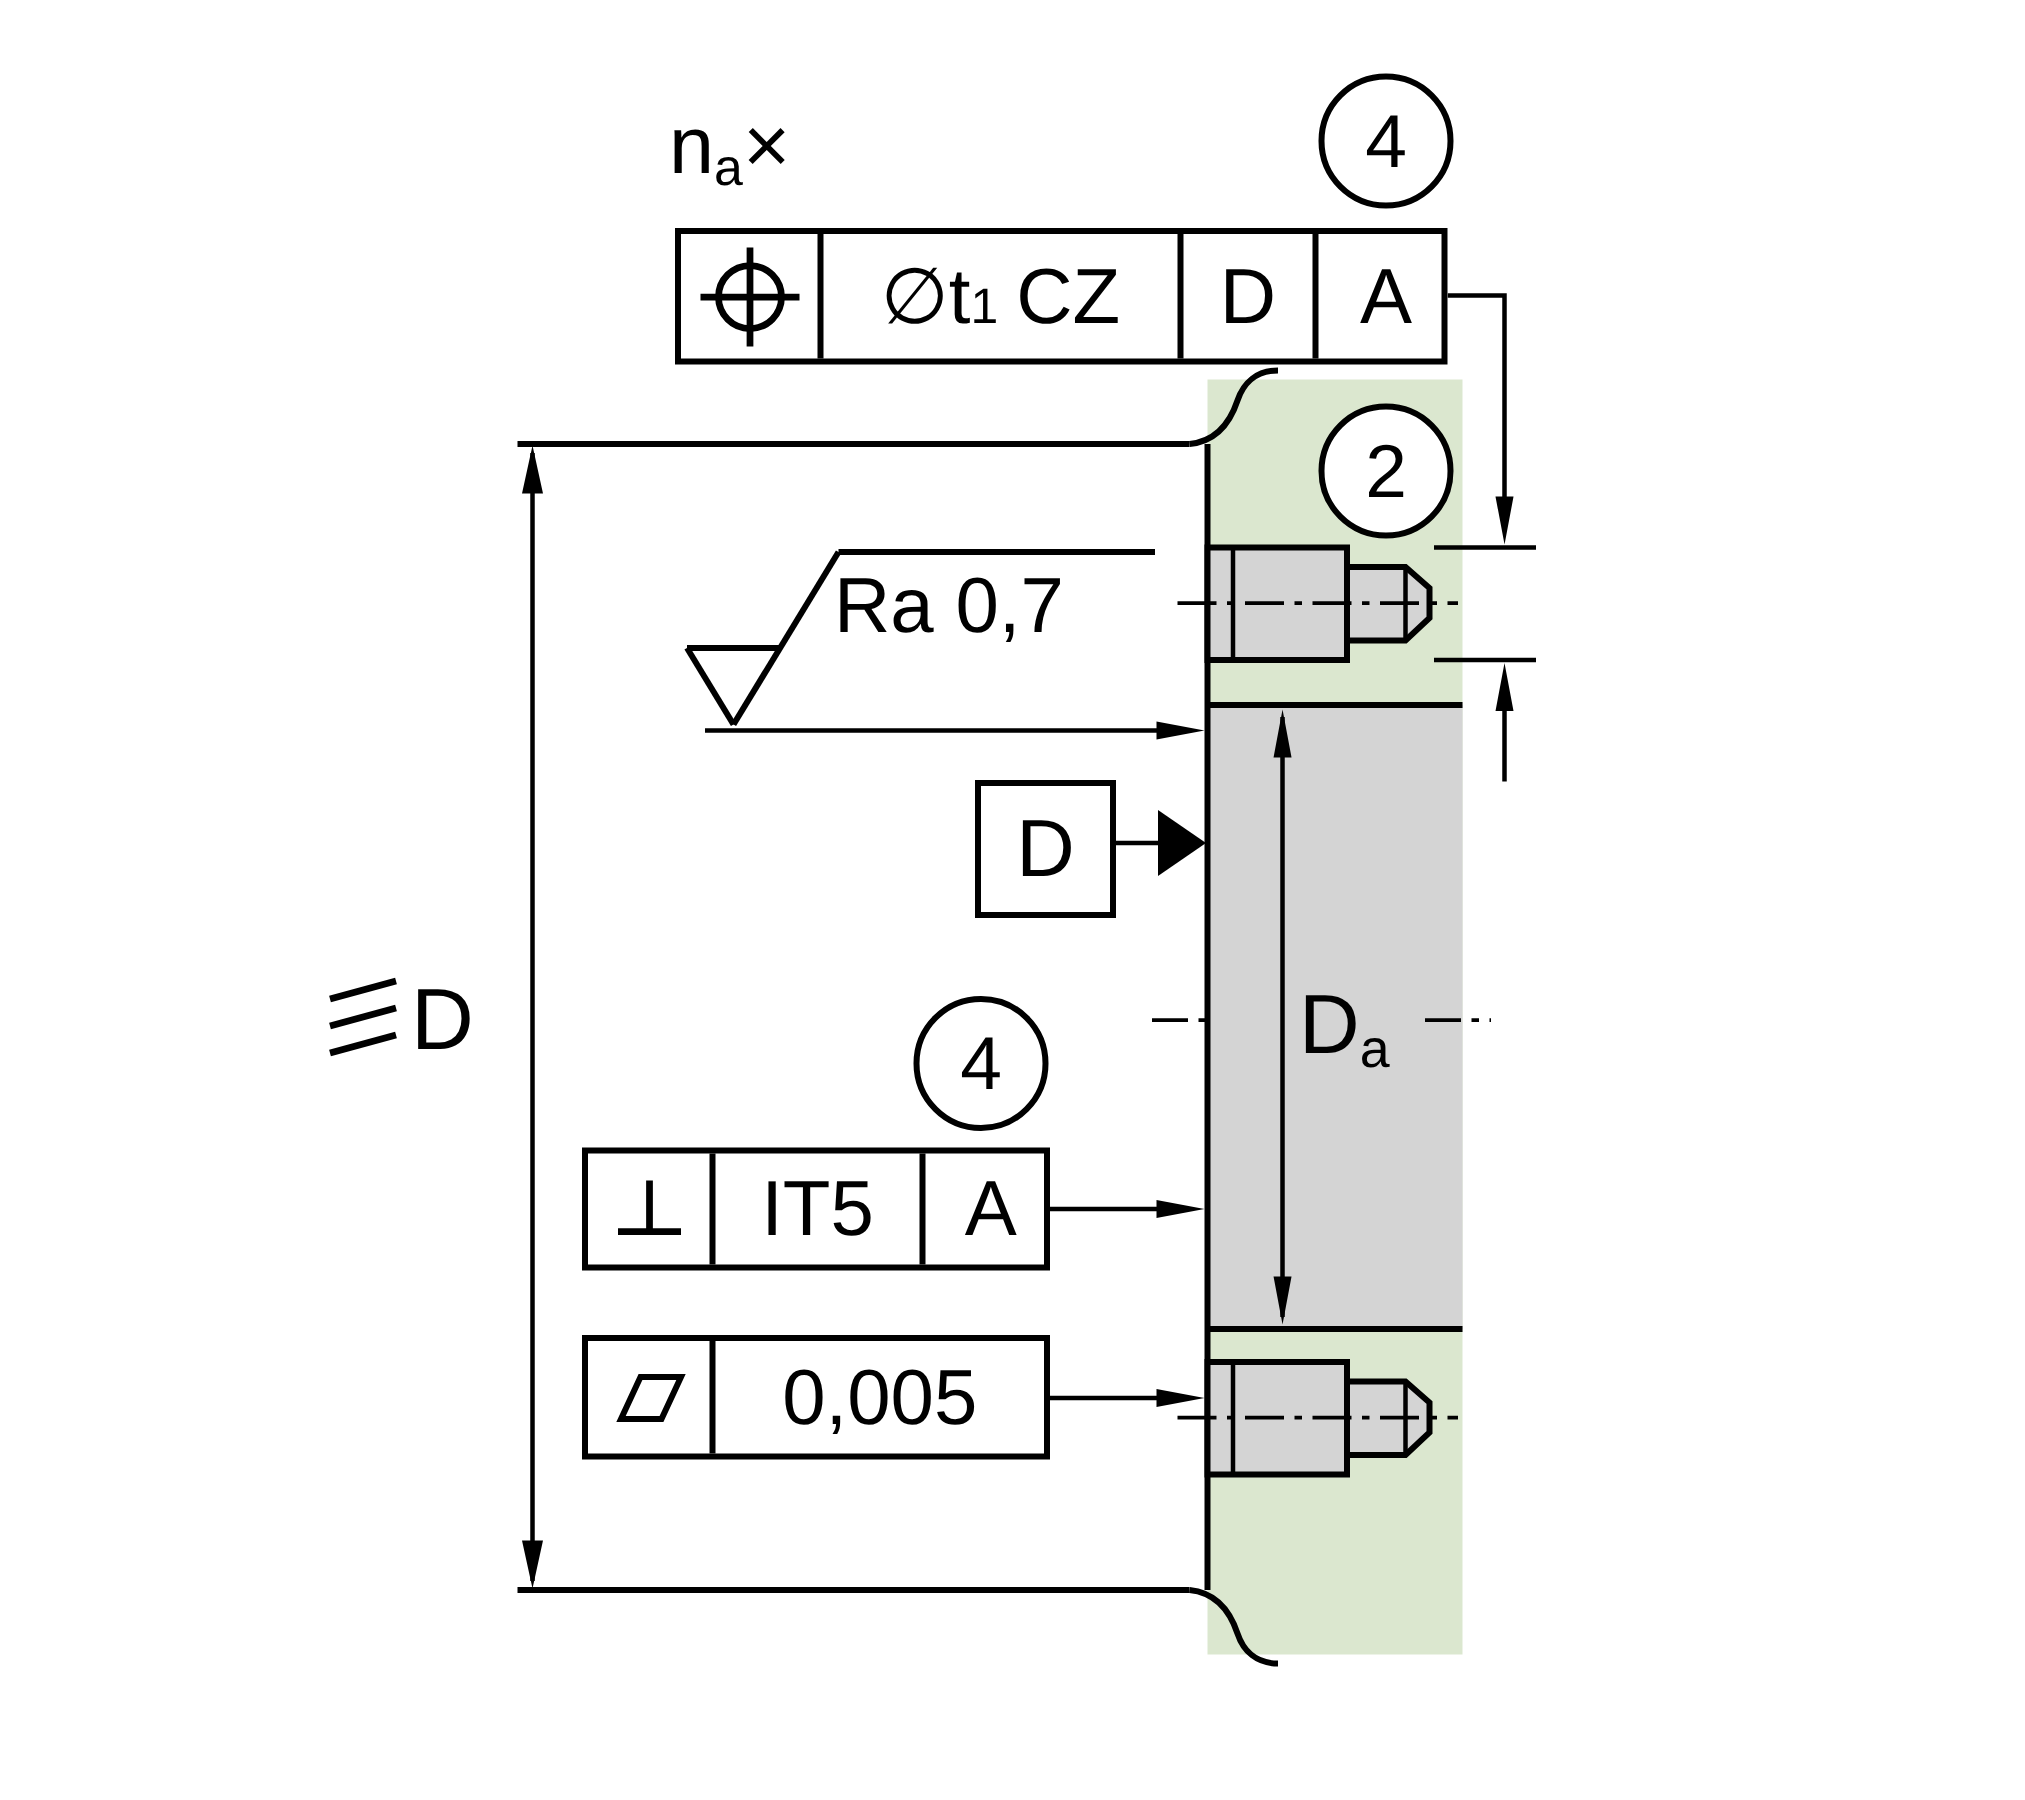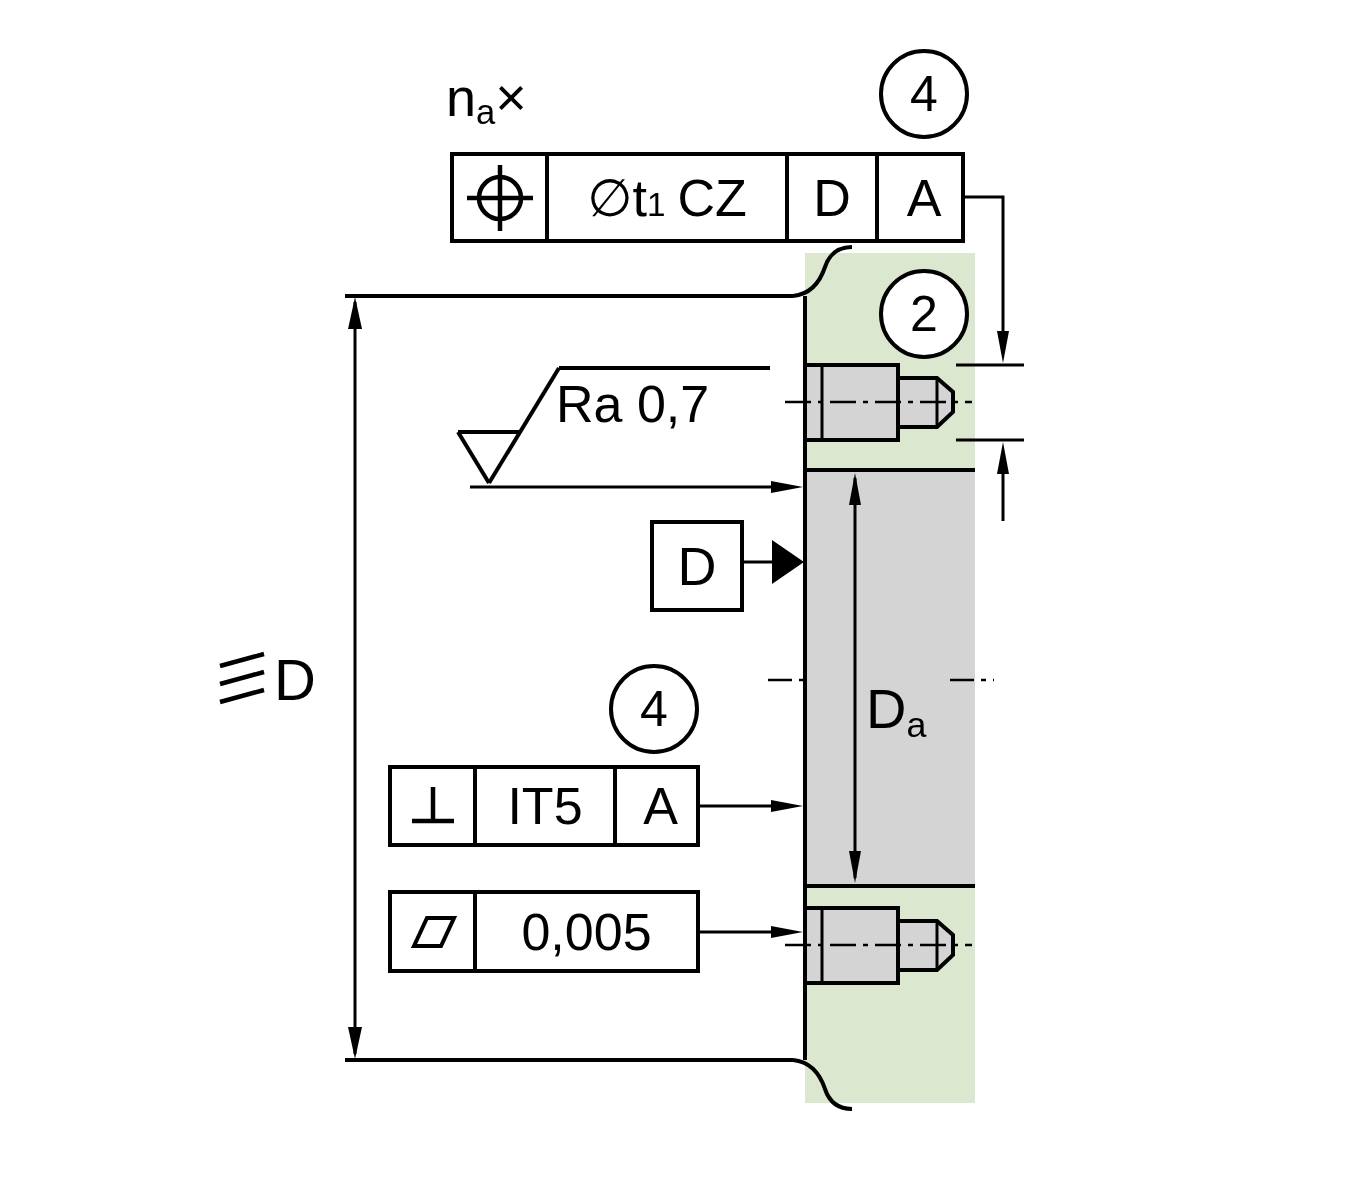--- a/index.html
+++ b/index.html
@@ -23,21 +23,21 @@
     position:absolute;width:82px;height:82px;border:4px solid #000;border-radius:50%;
     background:#fff;display:flex;align-items:center;justify-content:center;font-size:50px;
   }
   .datum-box{
     position:absolute;left:650px;top:520px;width:86px;height:84px;border:4px solid #000;
     background:#fff;display:flex;align-items:center;justify-content:center;font-size:54px;
   }
   .count-label{left:446px;top:66px;font-size:54px;}
   .roughness-label{left:556px;top:374px;font-size:52px;}
   .dimD-label{left:274px;top:646px;font-size:58px;}
-  .dimDa-label{left:866px;top:676px;font-size:56px;}
+  .dimDa-label{left:866px;top:650px;font-size:56px;}
   .zone{margin-left:12px;}
 </style>
 </head>
 <body>
 
 <div class="canvas">
 
   <svg class="linework" width="1350" height="1200" viewBox="0 0 1350 1200">
 
     <rect x="805" y="253" width="170" height="850" fill="#dbe7cf"></rect>

